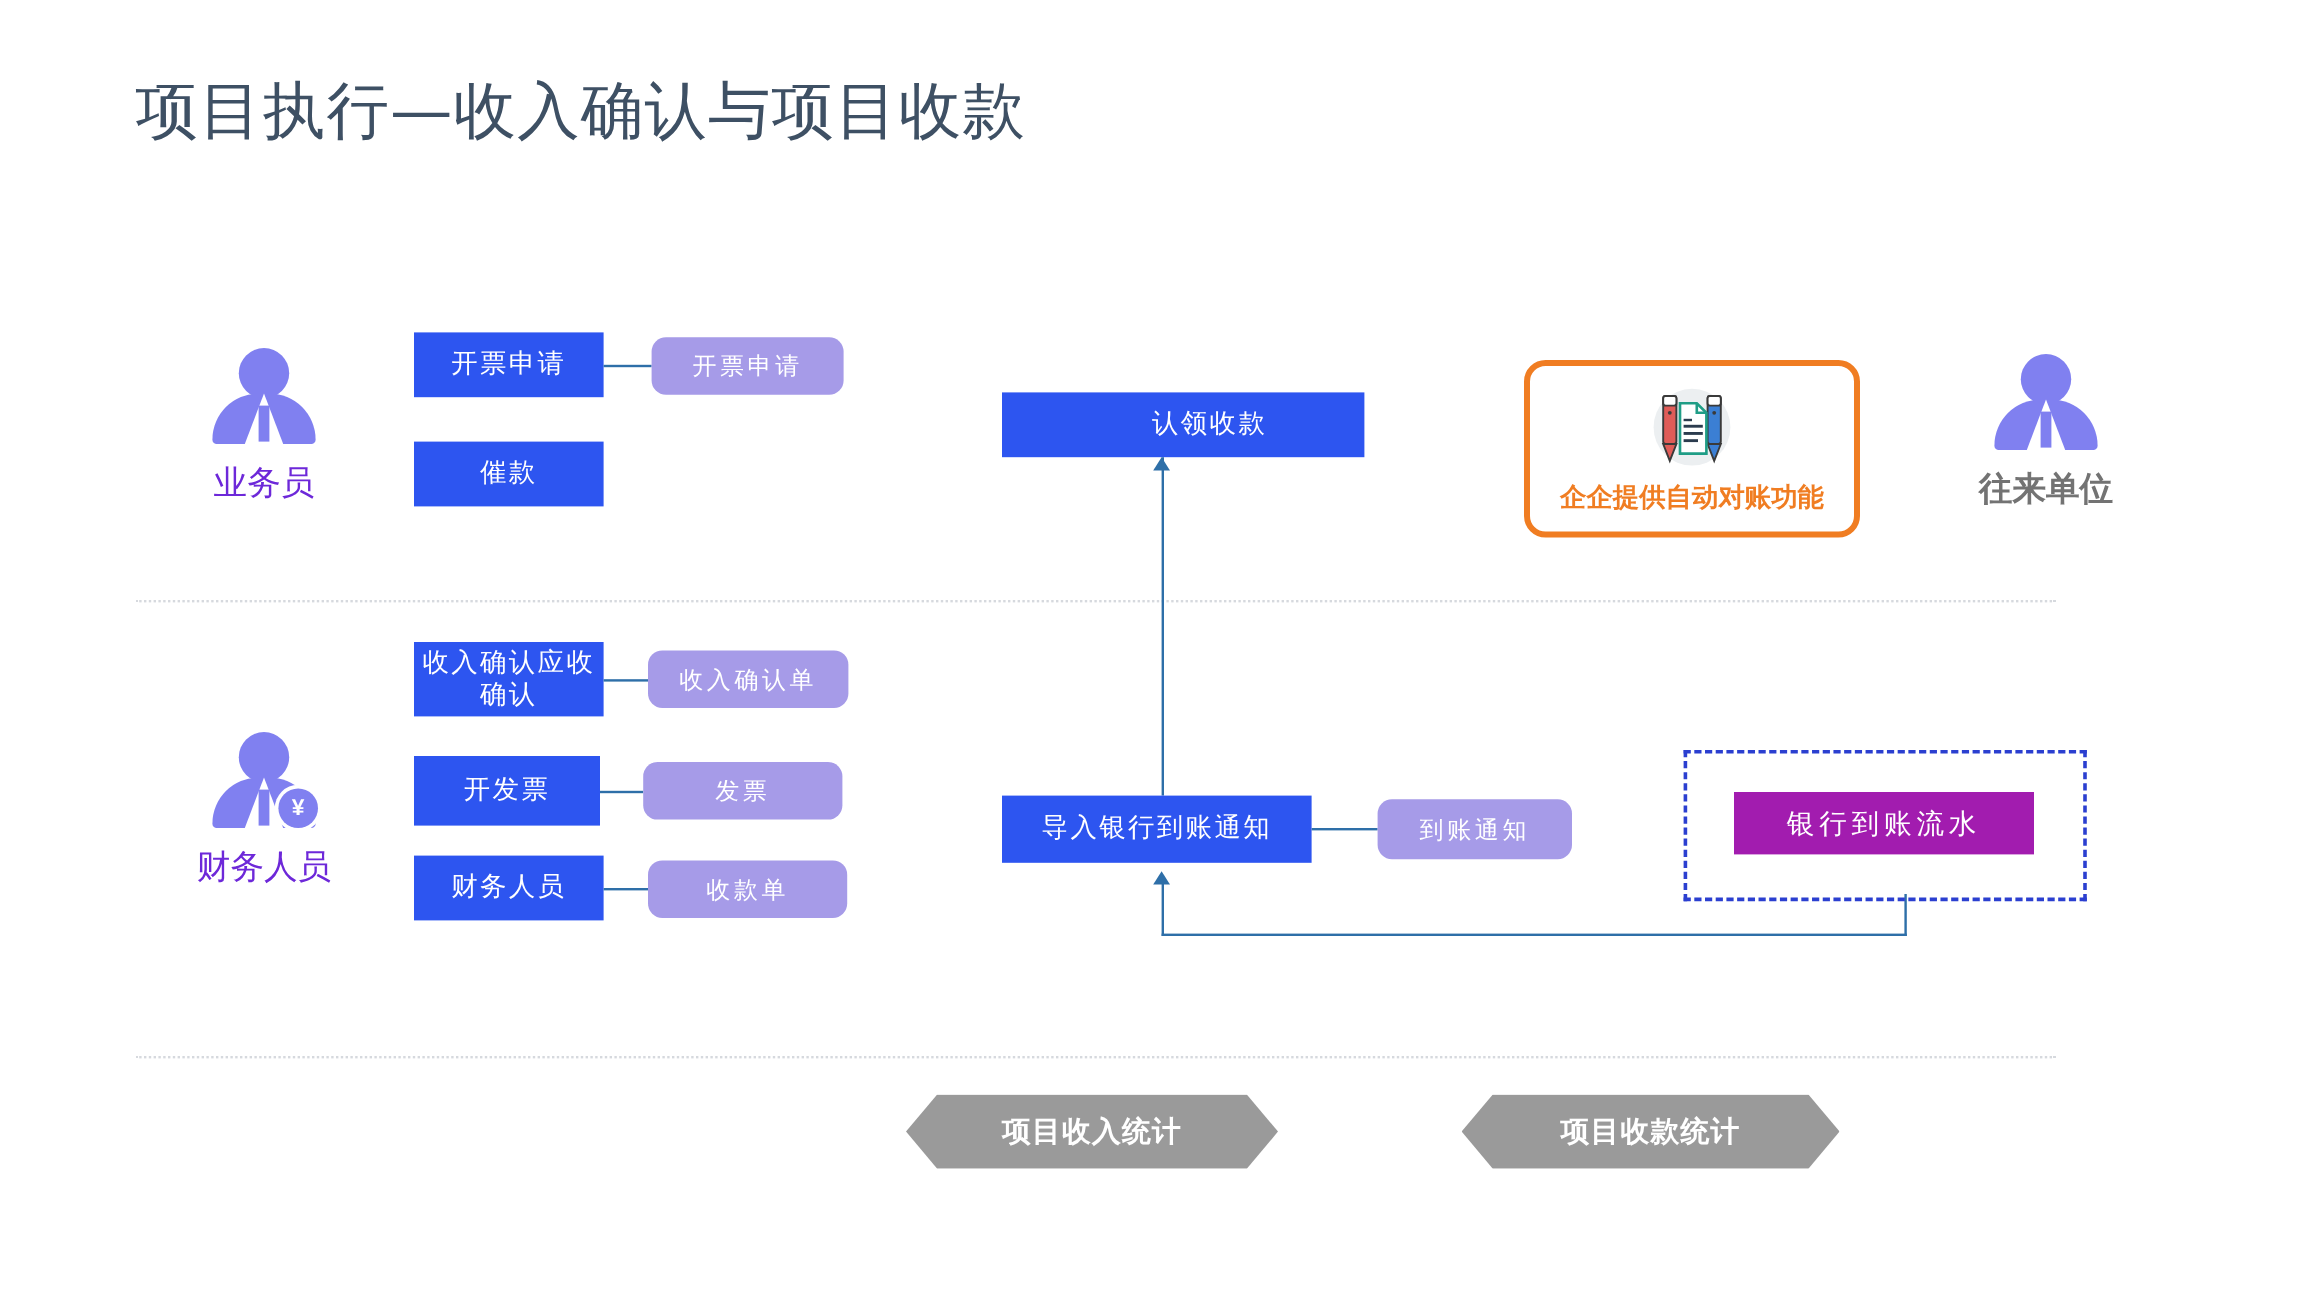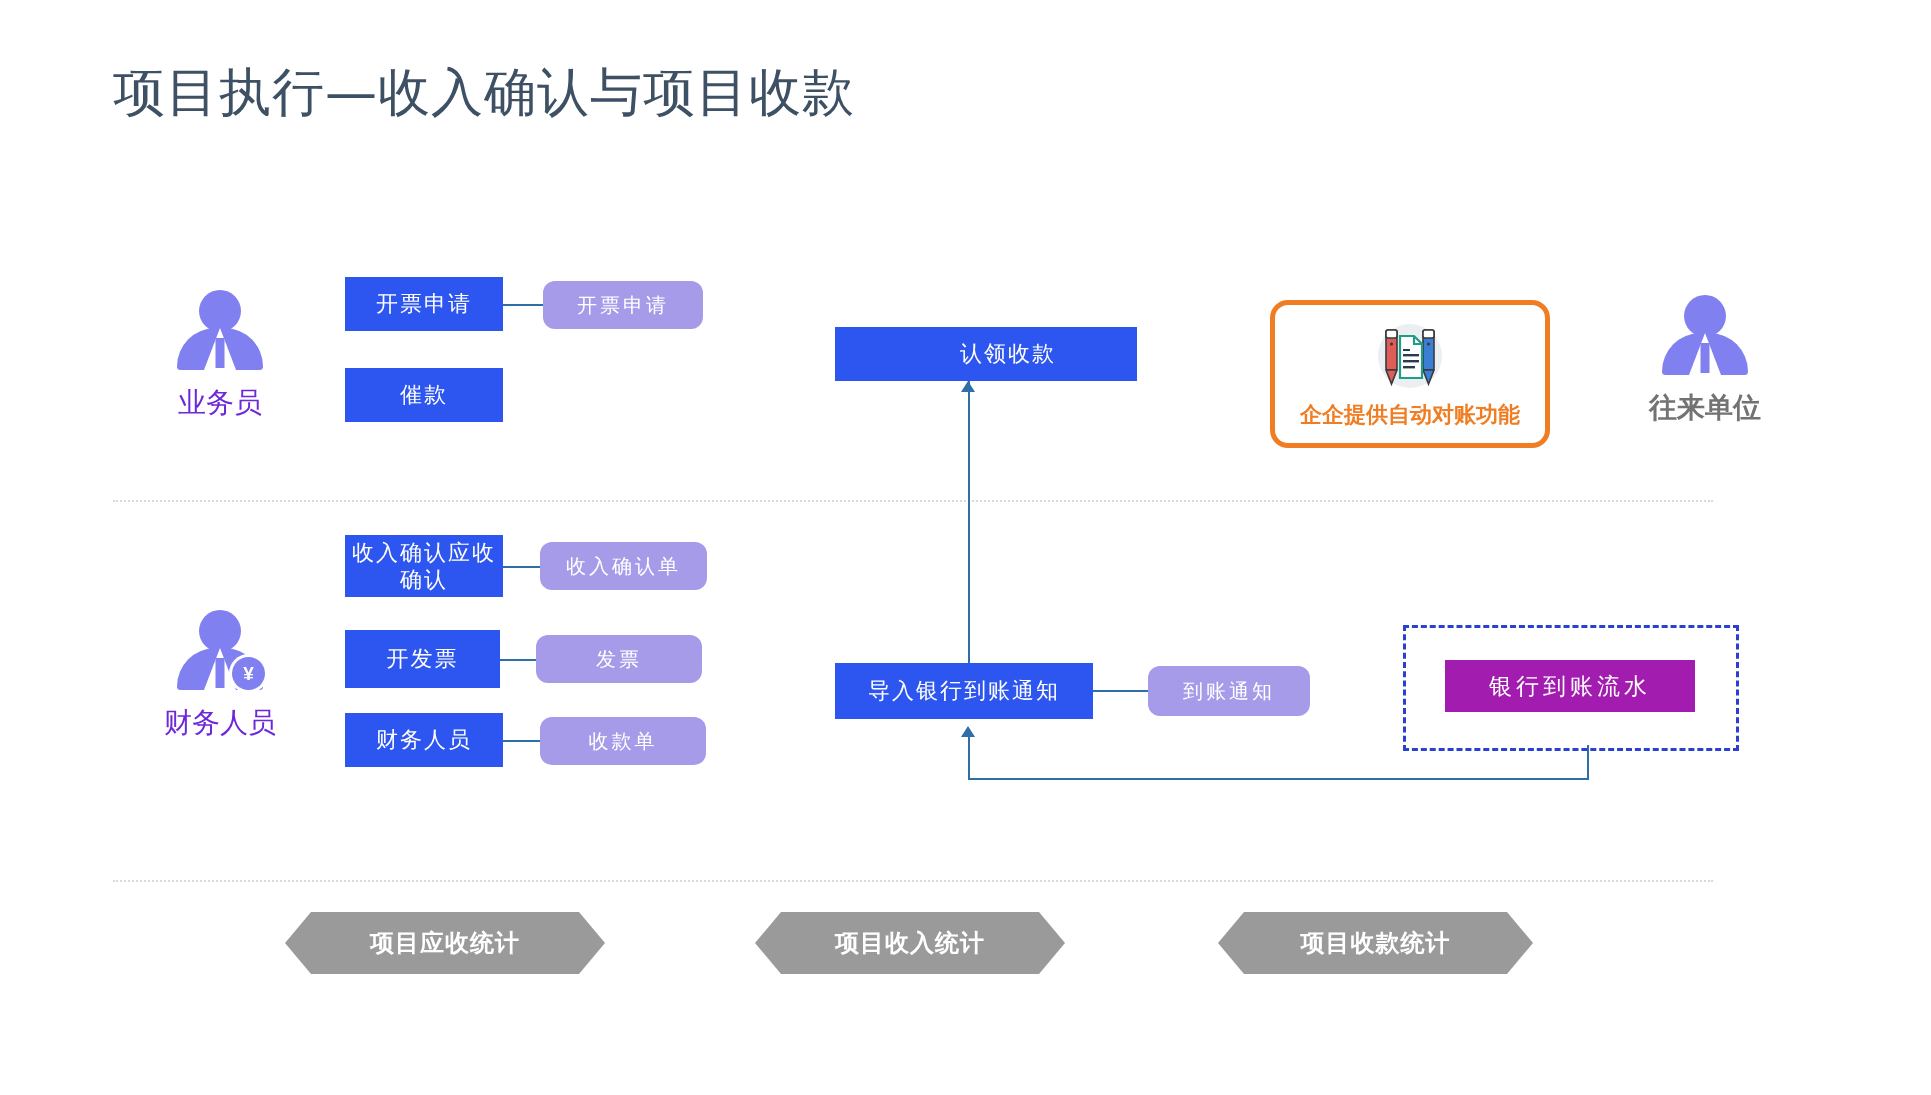--- a/index.html
+++ b/index.html
@@ -225,17 +225,16 @@
       <div class="collarL"></div>
       <div class="collarR"></div>
       <div class="tie"></div>
     </div>
     <div class="caption bold">往来单位</div>
   </div>
 
   <div class="dash-group" style="left:1403px;top:625px;width:330px;height:120px;"></div>
   <div class="flowbox" style="left:1445px;top:660px;width:250px;height:52px;">银行到账流水</div>
 
-  <div class="hexband" style="left:285px;top:912px;width:320px;">项目应收统计</div>
   <div class="hexband" style="left:1218px;top:912px;width:315px;">项目收款统计</div>
   <div class="hexband" style="left:755px;top:912px;width:310px;">项目收入统计</div>
 
 </div>
 
 </body></html>

